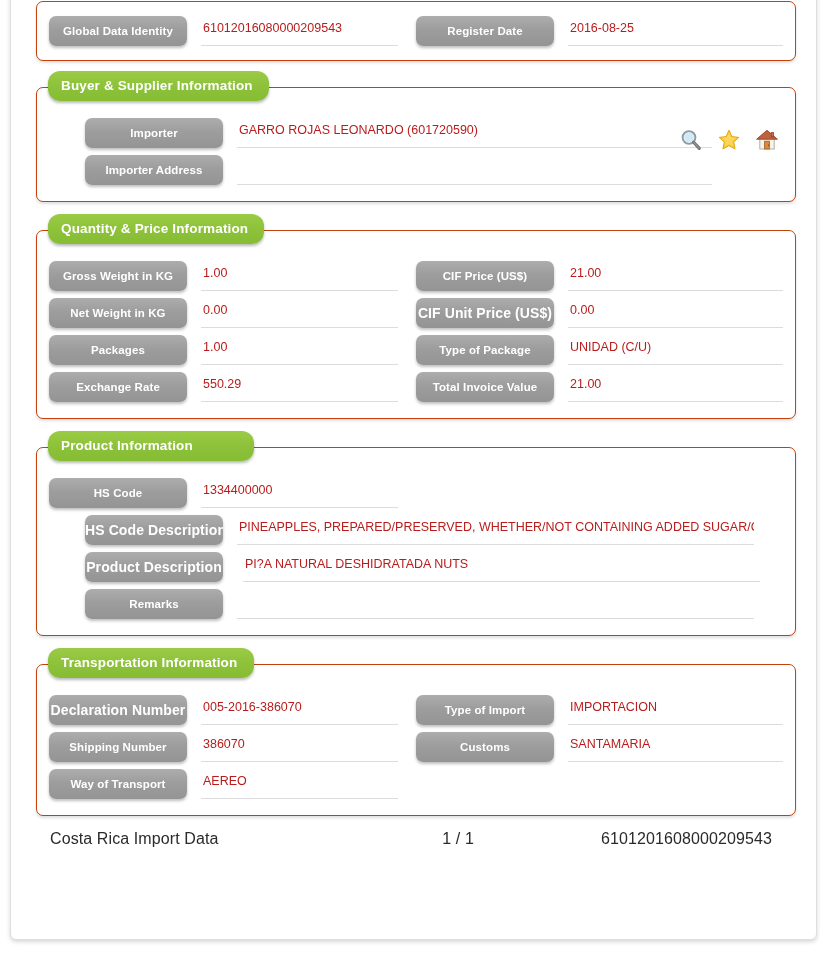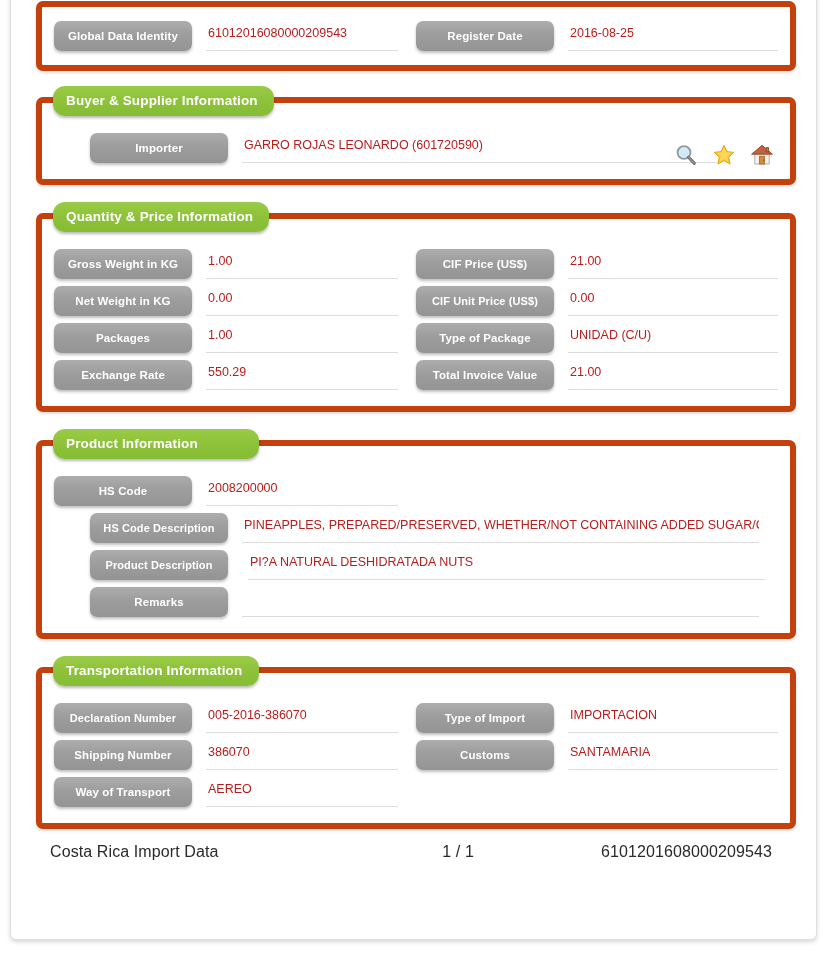--- a/index.html
+++ b/index.html
@@ -38,21 +38,21 @@
   .doc-inner {
     position: absolute;
     left: 25px;
     top: 20px;
     width: 760px;
   }
 
   
   .panel {
     position: relative;
-    border: 6px solid #c2410c;
+    border: 1px solid #c2410c;
     border-radius: 7px;
     background: #ffffff;
     box-shadow: 0 2px 3px rgba(0,0,0,0.13);
     box-sizing: border-box;
     margin-bottom: 28px;
   }
   .panel.plain {
     padding: 14px 12px 14px 12px;
   }
   .panel.tabbed {
@@ -107,21 +107,21 @@
     border-radius: 7px;
     color: #ffffff;
     font-size: 11.5px;
     font-weight: bold;
     letter-spacing: 0.1px;
     box-shadow: 0 2px 3px rgba(0,0,0,0.25);
     box-sizing: border-box;
     white-space: nowrap;
     overflow: hidden;
   }
-  .pill.wide { width: 138px; font-size: 11px; }
+  .pill.wide { width: 138px; font-size: 14px; }
 
   
   .val {
     flex: 1 1 auto;
     margin-left: 14px;
     min-height: 30px;
     padding: 4px 4px 5px 2px;
     border-bottom: 1px solid #dcdcdc;
     font-size: 12.5px;
     color: #b91c1c;
@@ -210,20 +210,26 @@
             </svg>
           </span>
         </div>
 
         <div class="row">
           <div class="col full">
             <div class="pill">Importer</div>
             <div class="val" style="max-width:475px;">GARRO ROJAS LEONARDO (601720590)</div>
           </div>
         </div>
+        <div class="row">
+          <div class="col full">
+            <div class="pill">Importer Address</div>
+            <div class="val" style="max-width:475px;"></div>
+          </div>
+        </div>
       </div>
 
       <div class="panel tabbed">
         <div class="section-tab">Quantity &amp; Price Information</div>
 
         <div class="row">
           <div class="col half">
             <div class="pill">Gross Weight in KG</div>
             <div class="val narrow">1.00</div>
           </div>
@@ -266,21 +272,21 @@
           </div>
         </div>
       </div>
 
       <div class="panel tabbed">
         <div class="section-tab">Product Information</div>
 
         <div class="row">
           <div class="col half">
             <div class="pill">HS Code</div>
-            <div class="val narrow">2008200000</div>
+            <div class="val narrow">1334400000</div>
           </div>
         </div>
 
         <div class="row">
           <div class="col full">
             <div class="pill wide">HS Code Description</div>
             <div class="val" style="max-width:517px;">PINEAPPLES, PREPARED/PRESERVED, WHETHER/NOT CONTAINING ADDED SUGAR/OTH</div>
           </div>
         </div>
 

